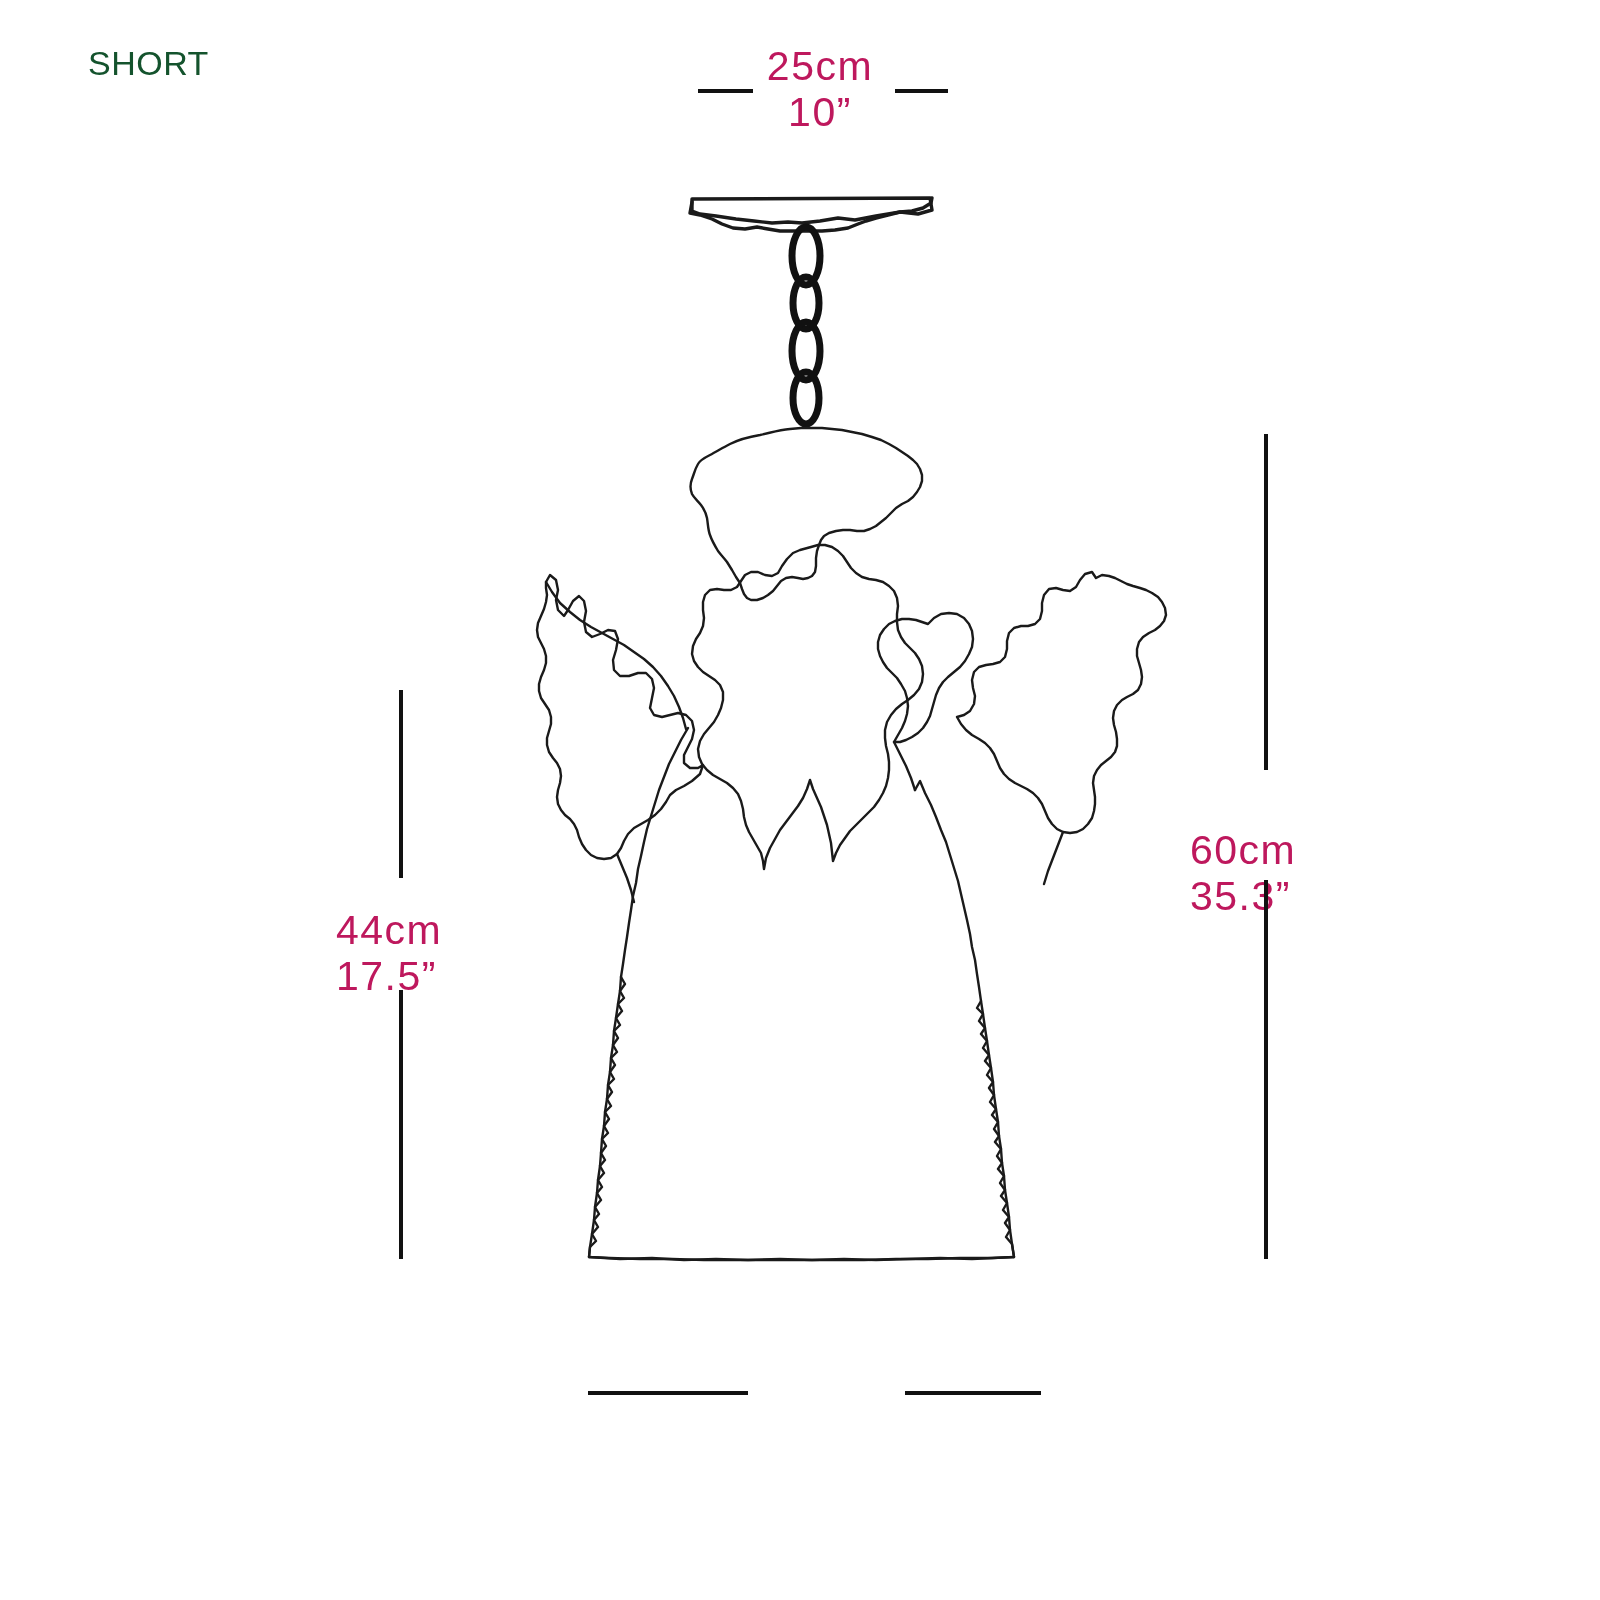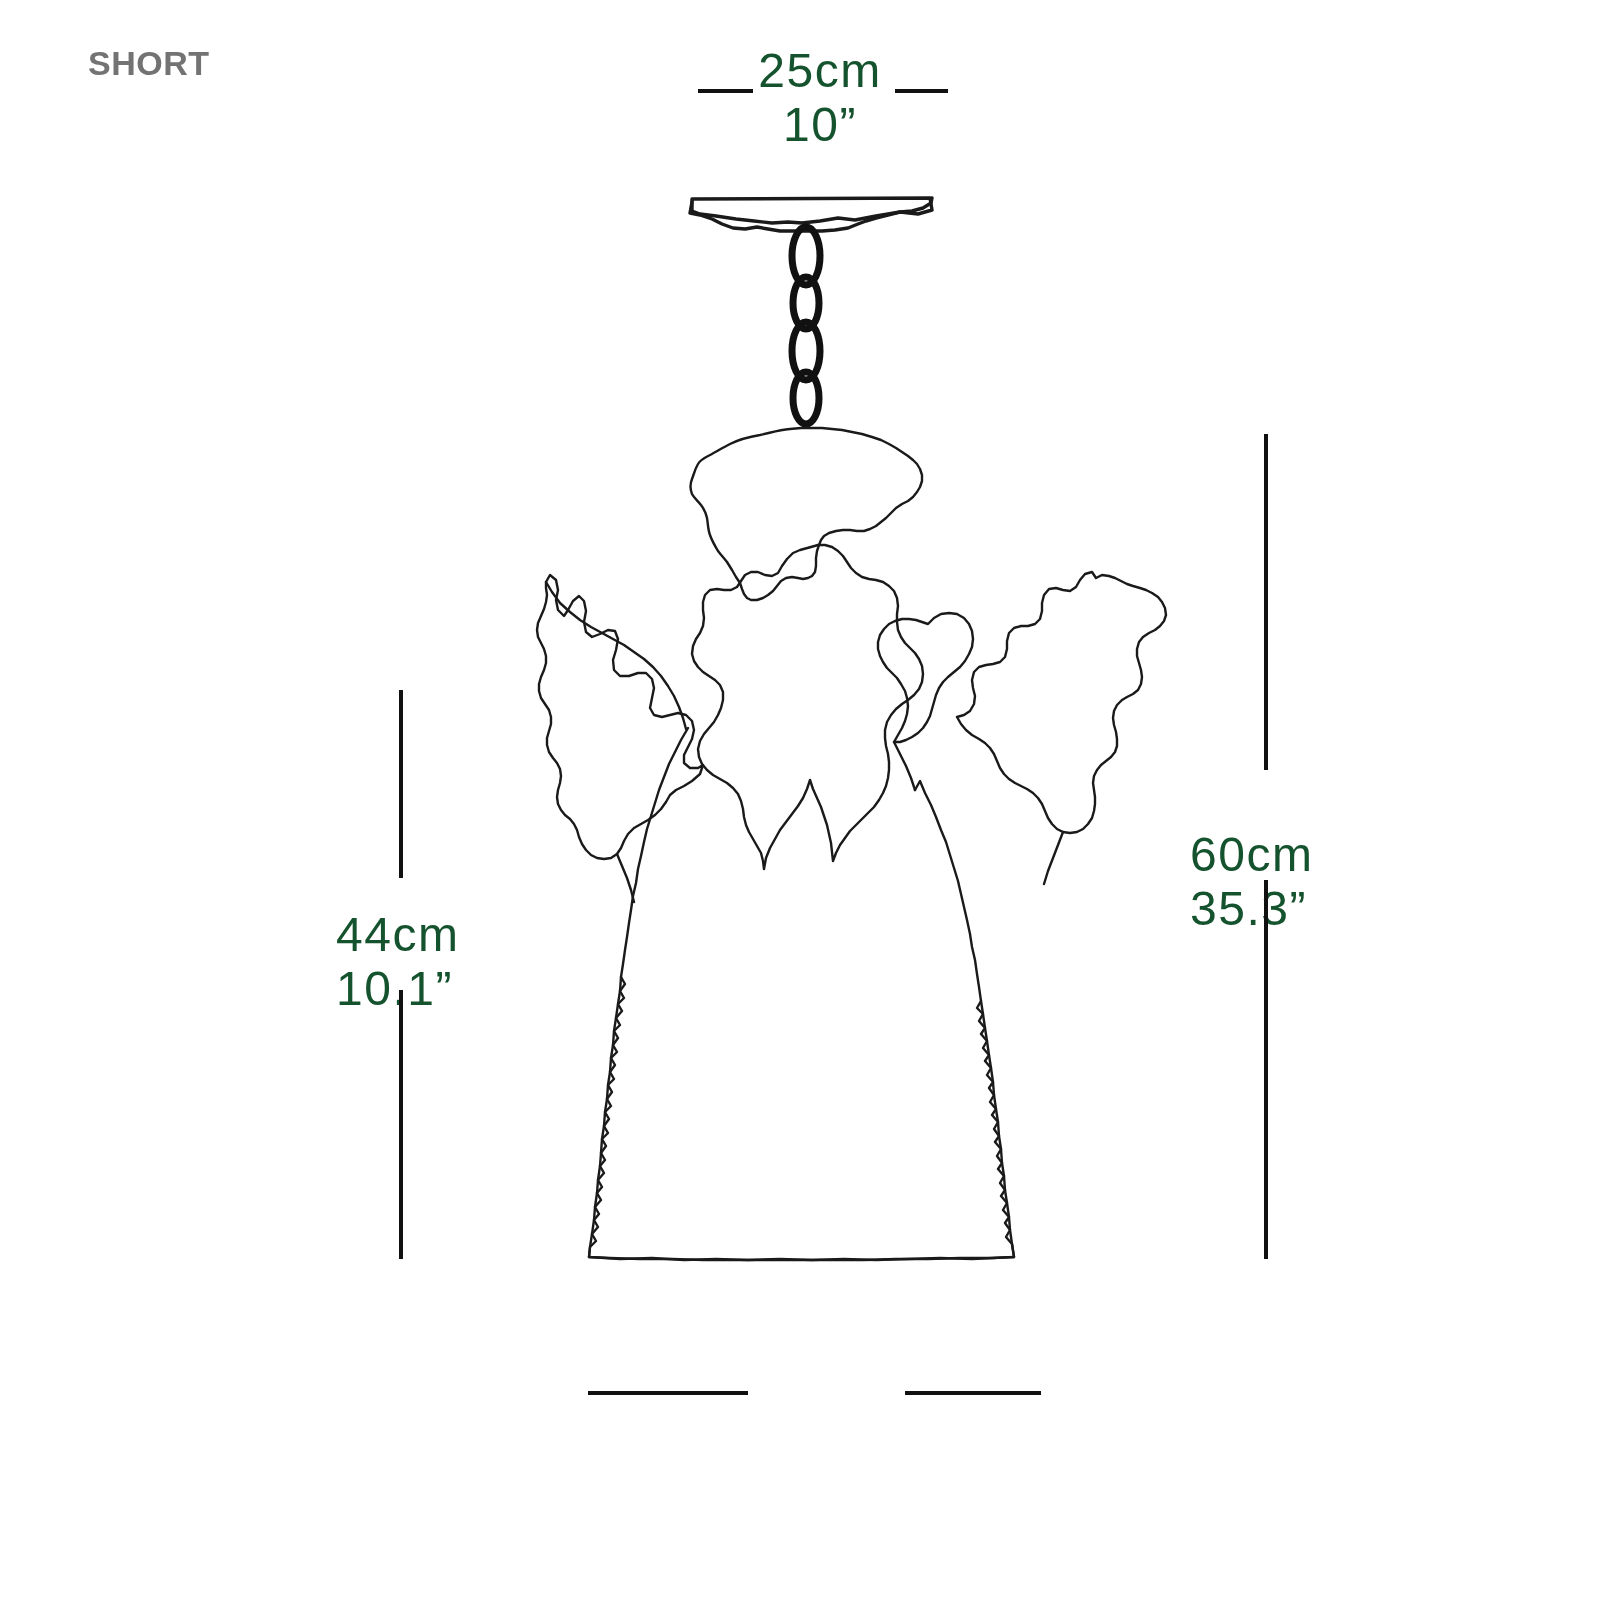--- a/index.html
+++ b/index.html
@@ -18,32 +18,32 @@
     position: relative;
     width: 1600px;
     height: 1600px;
     background: #ffffff;
   }
   .variant-label {
     position: absolute;
     left: 88px;
     top: 46px;
     font-size: 34px;
-    font-weight: 700;
+    font-weight: 400;
     letter-spacing: 0.5px;
-    color: #737373;
+    color: #14532d;
     line-height: 1;
     white-space: nowrap;
   }
   .dim-text {
     position: absolute;
-    font-size: 48px;
+    font-size: 41px;
     font-weight: 400;
     letter-spacing: 1.5px;
-    color: #14532d;
+    color: #be185d;
     line-height: 1.12;
     white-space: nowrap;
     text-align: center;
   }
   .dim-text .line2 { display: block; }
   #dim-top-text {
     left: 700px;
     top: 44px;
     width: 240px;
   }
@@ -91,21 +91,21 @@
   </div>
 
 
   <div class="dim-text" id="dim-right-text">
     <span>60cm</span>
     <span class="line2">35.3”</span>
   </div>
 
   <div class="dim-text" id="dim-left-text">
     <span>44cm</span>
-    <span class="line2">10.1”</span>
+    <span class="line2">17.5”</span>
   </div>
 
   <svg id="figure-svg" viewBox="0 0 1600 1600" xmlns="http://www.w3.org/2000/svg">
 
     <g>
       <line class="tick" x1="698" y1="91" x2="753" y2="91"></line>
       <line class="tick" x1="895" y1="91" x2="948" y2="91"></line>
     </g>
 
     <g>

